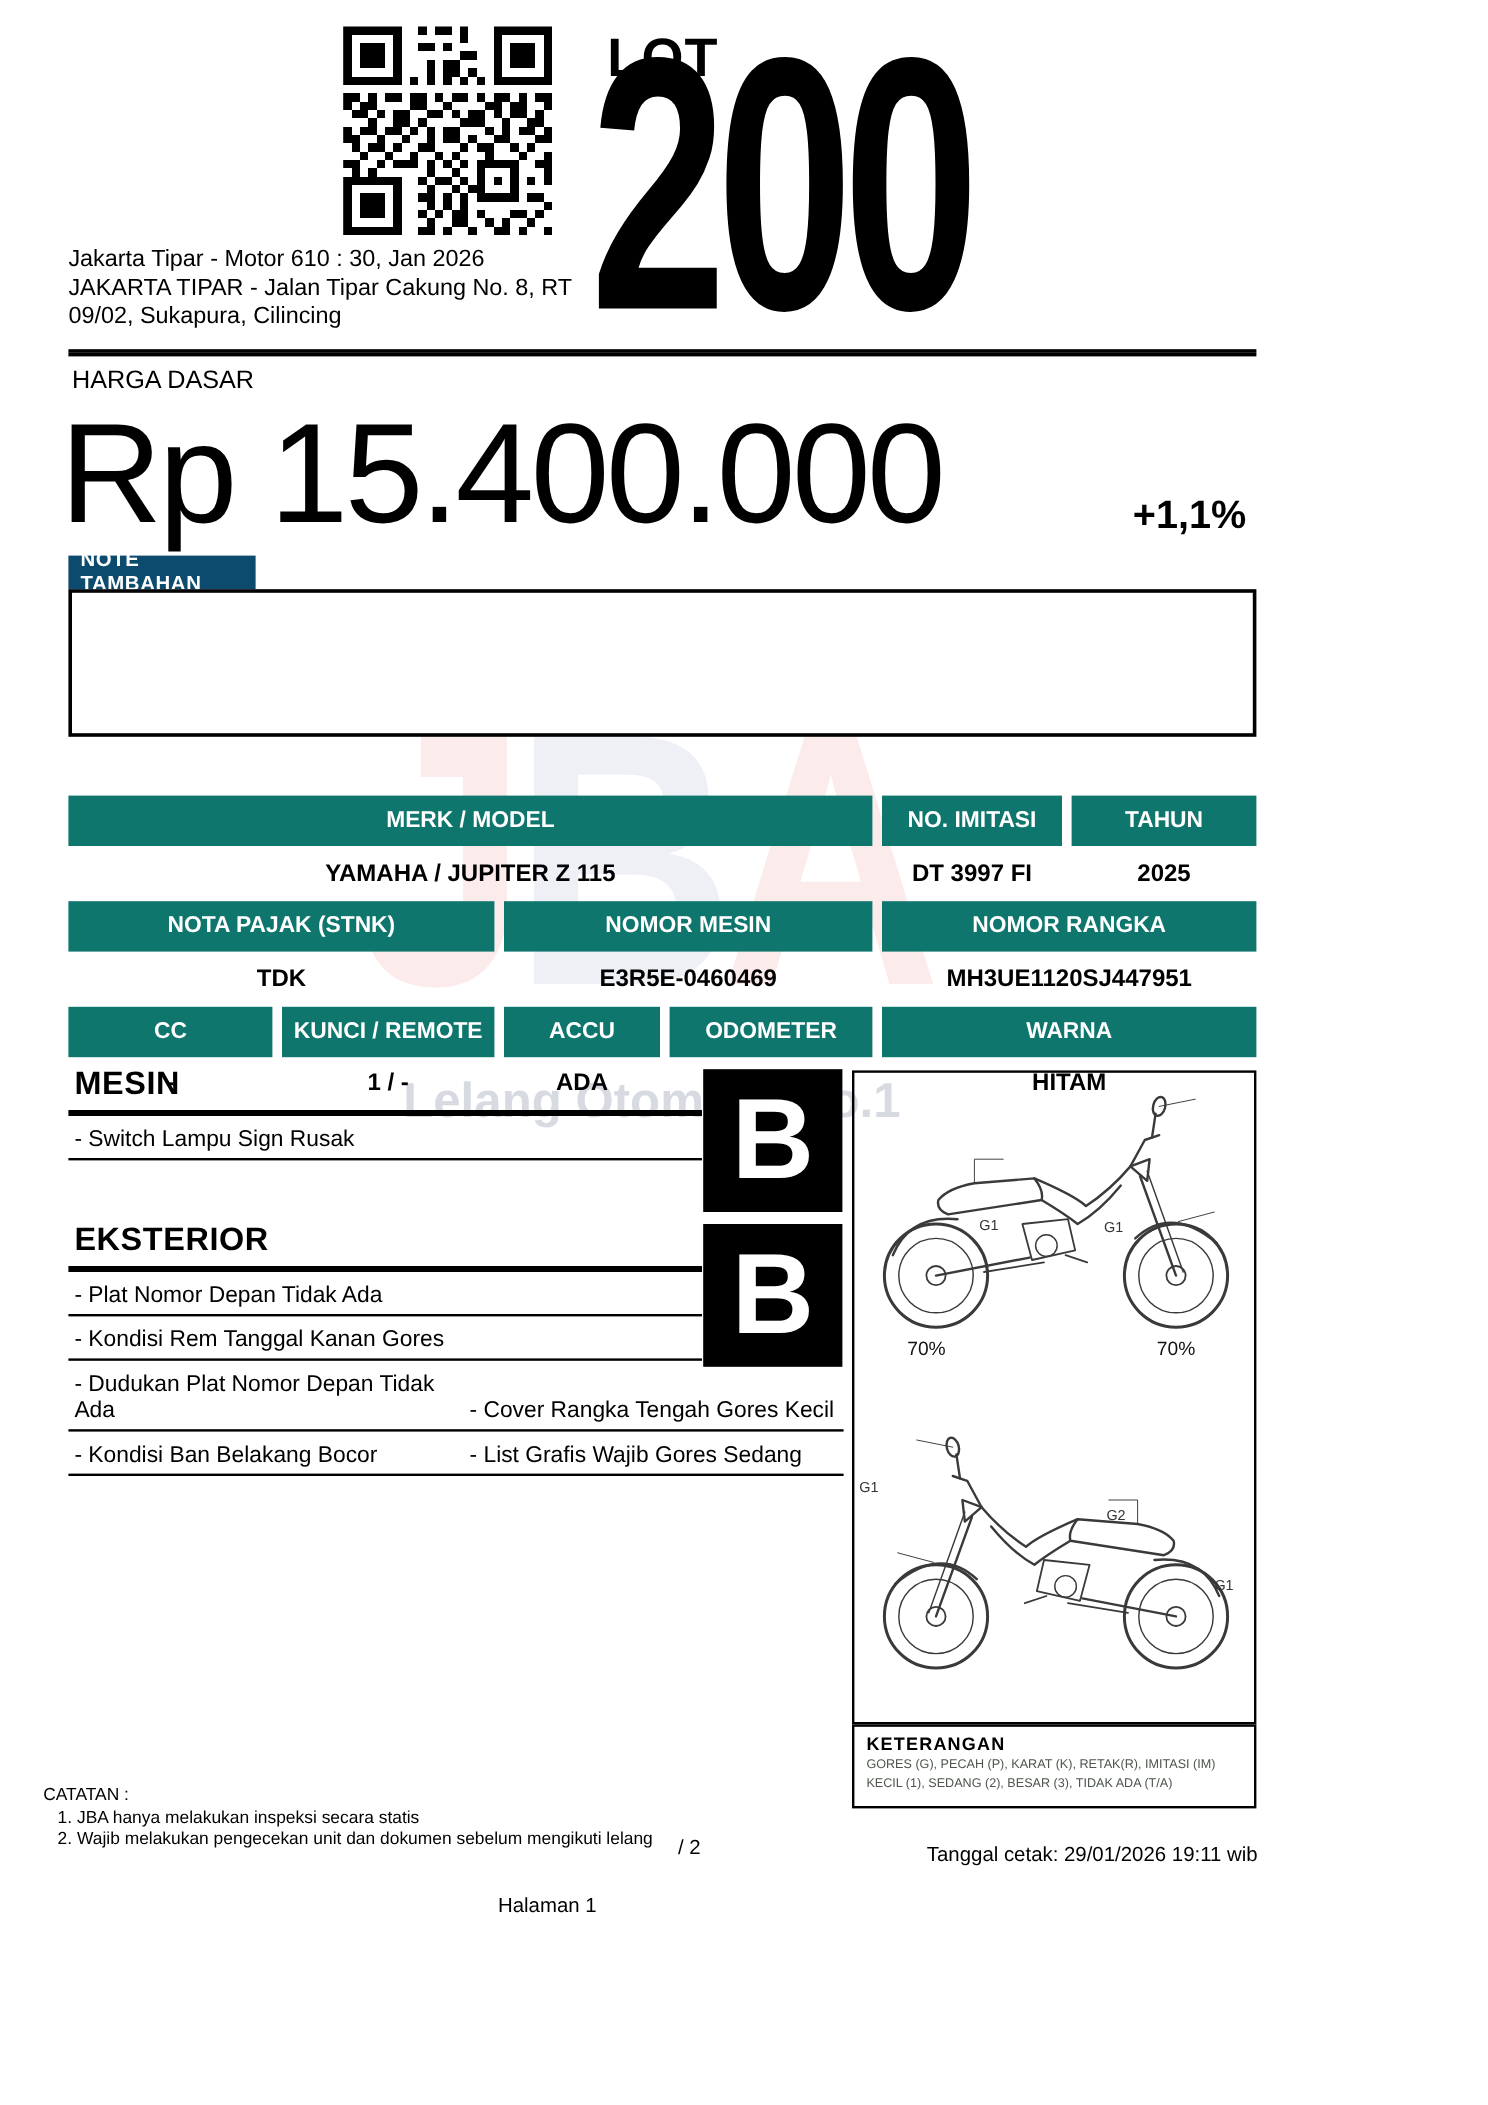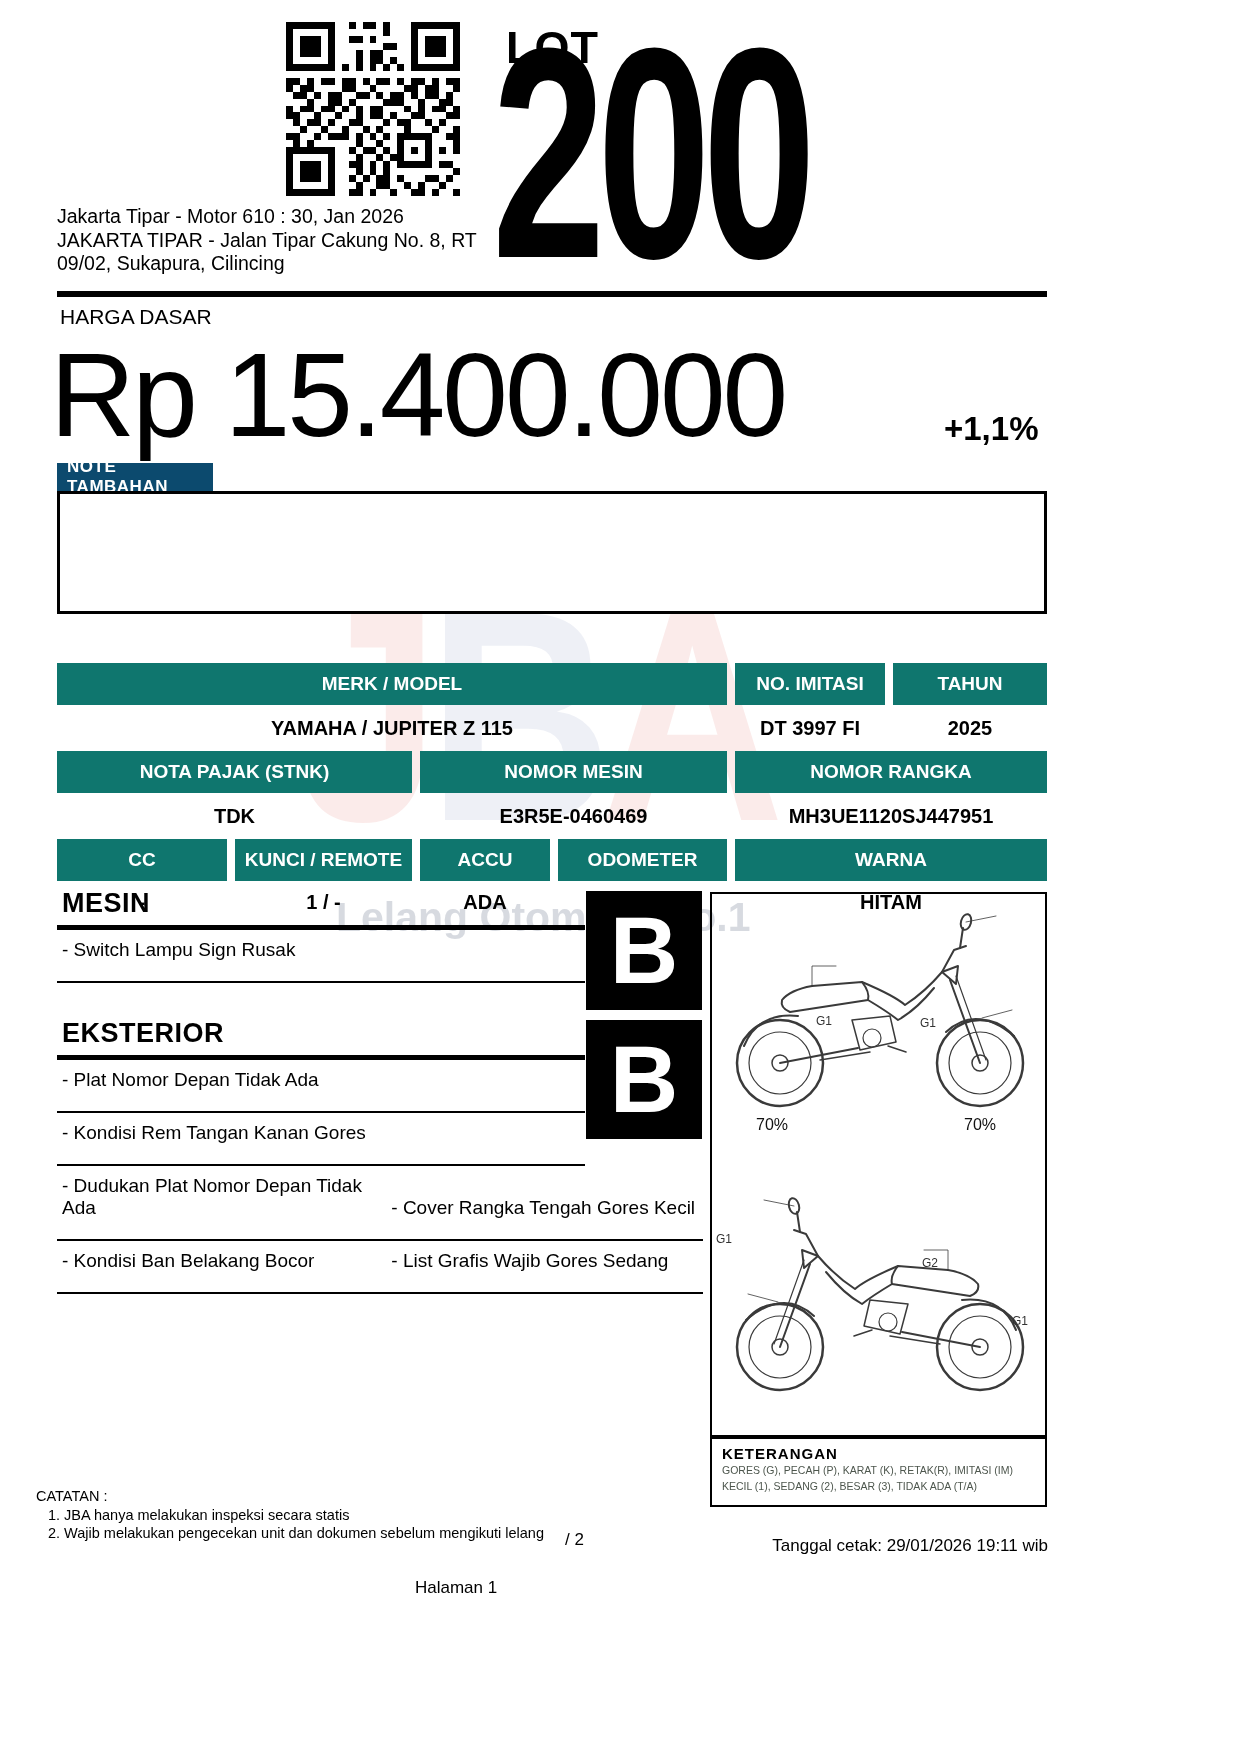--- a/index.html
+++ b/index.html
@@ -43,21 +43,21 @@
   .w670{width:670px} .w150{width:150px} .w154{width:154px}
   .w355{width:355px} .w307{width:307px} .w312{width:312px}
   .w170{width:170px} .w177{width:177px} .w130{width:130px} .w169{width:169px}
 
   
   .sec { width:648px; }
   .sec-mesin { left:57px; top:888px; }
   .sec-eks { left:57px; top:1018px; }
   .sec-title { font-size:27px; font-weight:700; letter-spacing:0.5px; padding-left:5px; }
   .thickline { width:528px; height:4.5px; background:#000; margin-top:6px; }
-  .item-row { font-size:19px; padding:9px 0 20px 5px; border-bottom:2px solid #000; }
+  .item-row { font-size:19px; padding:9px 0 4px 5px; border-bottom:2px solid #000; }
   .narrow { width:528px; }
   .wide { width:646px; }
   .col-left { display:inline-block; width:324px; }
   .col-right { display:inline-block; }
 
   .grade { width:116px; height:119px; background:#000; color:#fff; display:flex; align-items:center; justify-content:center;
            font-size:95px; font-weight:700; }
   .grade-mesin { left:586px; top:891px; }
   .grade-eks { left:586px; top:1020px; }
 
@@ -171,21 +171,21 @@
     <div class="item-row narrow">- Switch Lampu Sign Rusak</div>
   </div>
   <div class="abs grade grade-mesin">
     <span>B</span>
   </div>
 
   <div class="abs sec sec-eks">
     <div class="sec-title">EKSTERIOR</div>
     <div class="thickline"></div>
     <div class="item-row narrow">- Plat Nomor Depan Tidak Ada</div>
-    <div class="item-row narrow">- Kondisi Rem Tangan Kanan Gores</div>
+    <div class="item-row narrow">- Kondisi Rem Tanggal Kanan Gores</div>
     <div class="item-row wide">
       <span class="col-left">- Dudukan Plat Nomor Depan Tidak Ada</span>
       <span class="col-right">- Cover Rangka Tengah Gores Kecil</span>
     </div>
     <div class="item-row wide">
       <span class="col-left">- Kondisi Ban Belakang Bocor</span>
       <span class="col-right">- List Grafis Wajib Gores Sedang</span>
     </div>
   </div>
   <div class="abs grade grade-eks">

